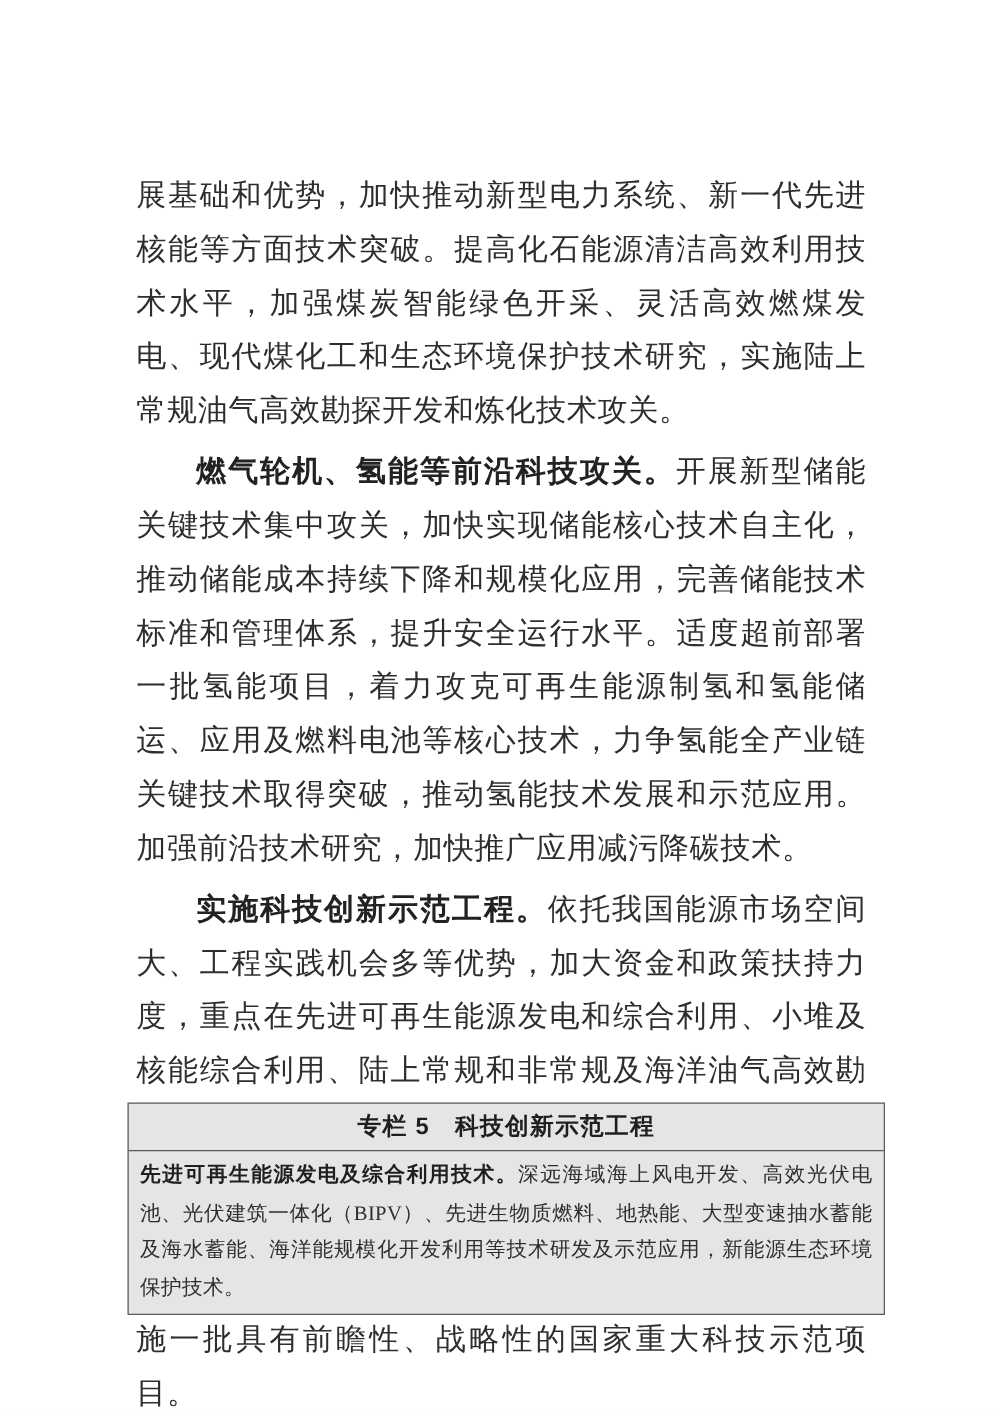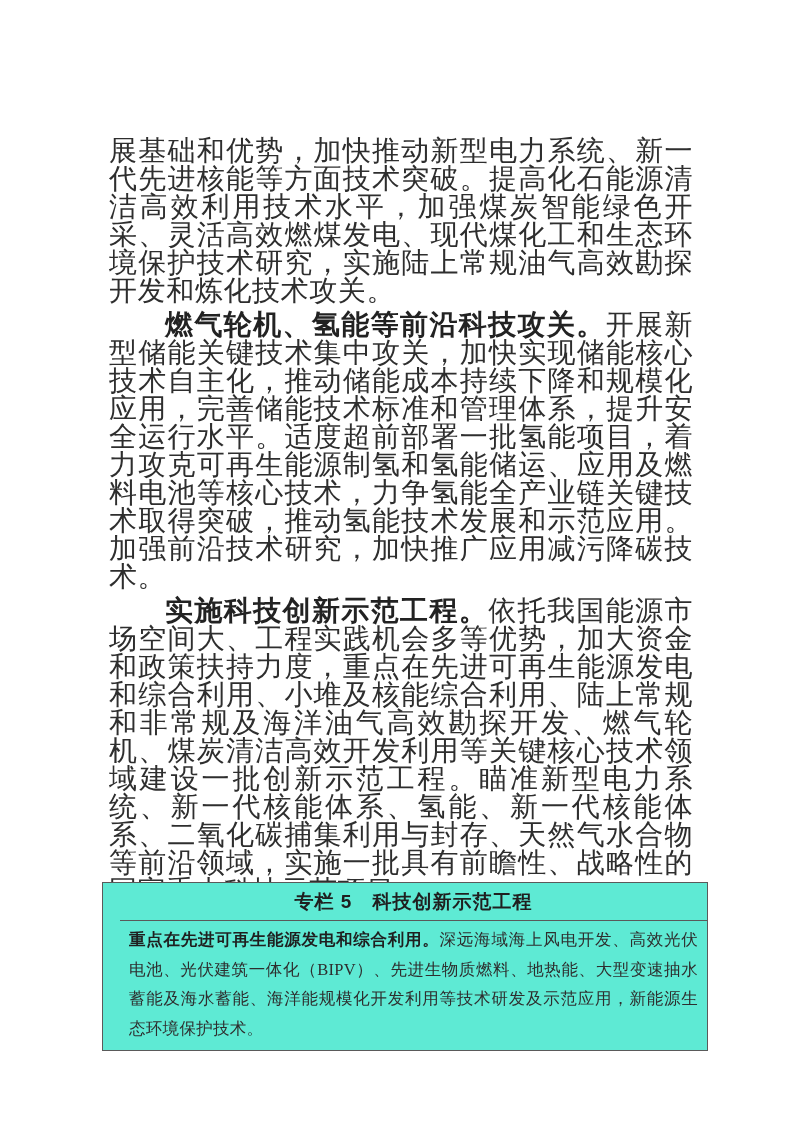--- a/index.html
+++ b/index.html
@@ -16,38 +16,38 @@
     color: #2b2b2b;
     overflow: hidden;
   }
   .content {
     position: absolute;
     left: 109px;
     top: 137px;
     width: 584px;
   }
   .para {
-    font-size: 28px;
-    line-height: 28px;
+    font-size: 24px;
+    line-height: 43px;
     text-align: justify;
     text-justify: inter-character;
     letter-spacing: 0.6px;
     color: #2e2e2e;
+    font-family: Liberation Mono, monospace;
   }
   .para + .para { margin-top: 6px; }
   .indent { text-indent: 2em; }
   .lead-bold { font-weight: bold; color: #222222; }
   .column-box {
     position: absolute;
     left: 102px;
     top: 882px;
     width: 606px;
     border: 1px solid #5a5a5a;
-    background: #5eead4;
-    padding-left: 17px;
+    background: #e5e5e5;
   }
   .column-box .box-title {
     text-align: center;
     font-family: "Liberation Sans", "DejaVu Sans", sans-serif;
     font-weight: bold;
     font-size: 19px;
     line-height: 37px;
     letter-spacing: 1px;
     color: #1f1f1f;
     border-bottom: 1px solid #5a5a5a;
@@ -94,18 +94,18 @@
 
     <p class="para indent">
       <span class="lead-bold">实施科技创新示范工程。</span><span>依托我国能源市场空间大、工程实践机会多等优势，加大资金和政策扶持力度，重点在先进可再生能源发电和综合利用、小堆及核能综合利用、陆上常规和非常规及海洋油气高效勘探开发、燃气轮机、煤炭清洁高效开发利用等关键核心技术领域建设一批创新示范工程。瞄准新型电力系统、新一代核能体系、氢能、新一代核能体系、二氧化碳捕集利用与封存、天然气水合物等前沿领域，实施一批具有前瞻性、战略性的国家重大科技示范项目。</span>
     </p>
 
   </div>
 
   <div class="column-box">
     <div class="box-title">专栏 5　科技创新示范工程</div>
     <div class="box-body">
-      <span class="box-lead">重点在先进可再生能源发电和综合利用。</span><span>深远海域海上风电开发、高效光伏电池、光伏建筑一体化（BIPV）、先进生物质燃料、地热能、大型变速抽水蓄能及海水蓄能、海洋能规模化开发利用等技术研发及示范应用，新能源生态环境保护技术。</span>
+      <span class="box-lead">先进可再生能源发电及综合利用技术。</span><span>深远海域海上风电开发、高效光伏电池、光伏建筑一体化（BIPV）、先进生物质燃料、地热能、大型变速抽水蓄能及海水蓄能、海洋能规模化开发利用等技术研发及示范应用，新能源生态环境保护技术。</span>
     </div>
   </div>
 
 
 </div>
 
 </body></html>

